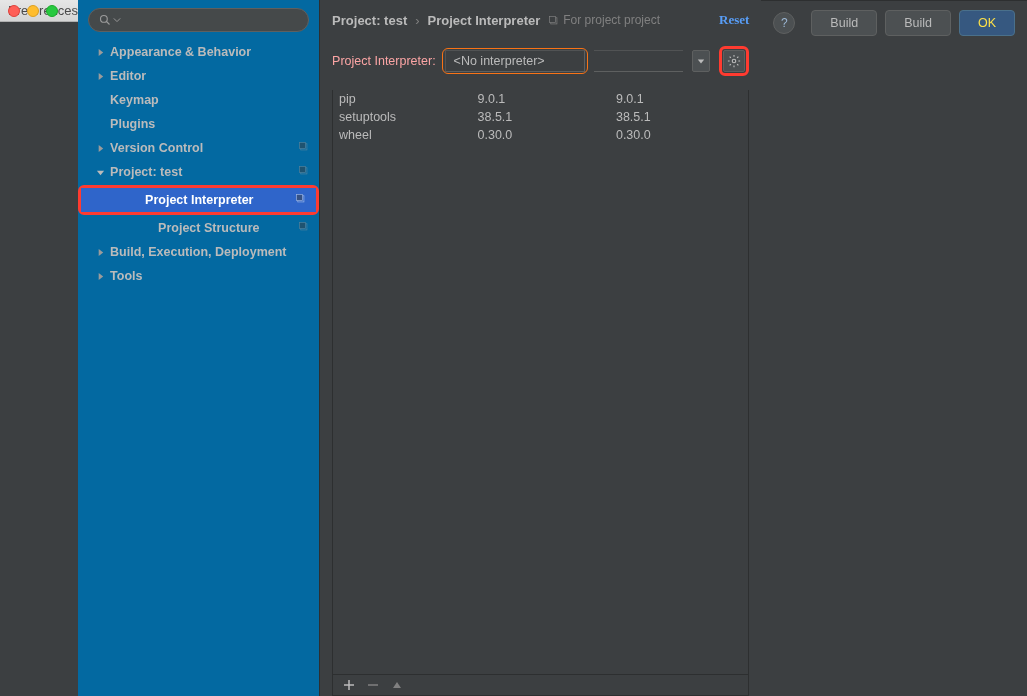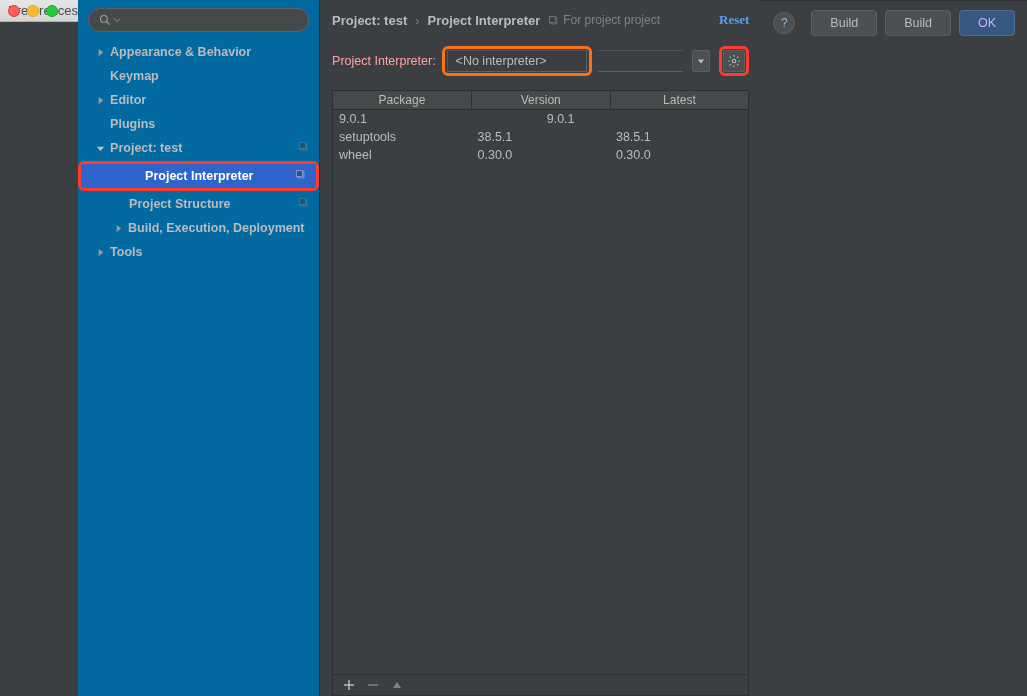--- a/index.html
+++ b/index.html
@@ -33,41 +33,41 @@
 
 .main { flex: 1; display: flex; flex-direction: column; padding: 8px 12px 0 12px; }
 .breadcrumb { display: flex; align-items: center; height: 24px; font-size: 13px; gap: 8px; }
 .breadcrumb .crumb { color: #bbbbbb; font-weight: bold; }
 .breadcrumb .sep { color: #808080; }
 .breadcrumb .hint { color: #808080; font-size: 12px; display: flex; align-items: center; gap: 4px; }
 .breadcrumb .reset { margin-left: auto; color: #589df6; font-weight: bold; cursor: pointer; font-family: Liberation Serif, serif; }
 
 .interpreter-row { display: flex; align-items: center; margin-top: 14px; gap: 6px; }
 .interpreter-label { color: #fca5a5; font-size: 12.5px; }
-.dropdown-highlight { border: 3px solid #f97316; border-radius: 6px; padding: 1px 2px; display: flex; align-items: flex-start; }
+.dropdown-highlight { border: 1px solid #f97316; border-radius: 6px; padding: 1px 2px; display: flex; align-items: flex-start; }
 .dropdown { flex: 1; height: 22px; background: #3c3f41; border-bottom: 1px solid #5e6060; color: #bbbbbb; padding-left: 8px; display: flex; align-items: center; font-size: 12.5px; border-top: 1px solid #515354; }
 .dropdown-arrow { width: 18px; height: 22px; display: flex; align-items: center; justify-content: center; border: 1px solid #5e6060; background: #4c5052; cursor: pointer; border-radius: 2px; margin-left: 3px; }
 .gear-highlight { border: 3px solid #ff3b30; border-radius: 6px; padding: 1px; margin-left: 3px; }
 .gear-btn { width: 22px; height: 22px; background: #4c5052; border: 1px solid #5e6060; border-radius: 2px; display: flex; align-items: center; justify-content: center; cursor: pointer; }
 
 .pkg-table { margin-top: 14px; flex: 1; display: flex; flex-direction: column; background: #3c3f41; }
 .pkg-head { height: 20px; display: flex; background: #45494a; border: 1px solid #2d2f30; }
 .pkg-head > div { flex: 1; text-align: center; color: #bbbbbb; font-size: 12px; line-height: 19px; border-right: 1px solid #2d2f30; }
 .pkg-head > div:last-child { border-right: none; }
 .pkg-body { flex: 1; background: #3c3f41; overflow: auto; border-left: 1px solid #2d2f30; border-right: 1px solid #2d2f30; }
 .pkg-row { display: flex; height: 18px; color: #bbbbbb; font-size: 12.5px; }
 .pkg-row > div { flex: 1; padding-left: 6px; line-height: 18px; }
 .pkg-toolbar { height: 22px; background: #3c3f41; border: 1px solid #2d2f30; display: flex; align-items: center; gap: 12px; padding-left: 10px; }
 .pkg-toolbar .tbtn { color: #9b9b9b; cursor: pointer; display: inline-flex; }
 
 .footer { height: 44px; border-top: 1px solid #2d2f30; display: flex; align-items: center; padding: 0 12px; gap: 8px; }
 .footer .help { width: 22px; height: 22px; border-radius: 50%; background: #4c5052; border: 1px solid #5e6060; display: flex; align-items: center; justify-content: center; color: #9bb6d3; cursor: pointer; }
 .footer .spacer { flex: 1; }
 .footer button { height: 26px; padding: 0 18px; background: #4c5052; border: 1px solid #5e6060; border-radius: 4px; color: #bbbbbb; font-size: 12.5px; cursor: pointer; }
-.footer button.primary { background: #365880; border-color: #4a708b; color: #c4b5fd; }
+.footer button.primary { background: #365880; border-color: #4a708b; color: #fde047; }
 
 .extra-dd { flex: 1; display: flex; border-top: 1px solid #515354; border-bottom: 1px solid #5e6060; height: 22px; align-items: center; }
 </style>
 </head>
 <body>
 
 <div class="window">
 
   <div class="titlebar">
     <div class="traffic">
@@ -93,34 +93,46 @@
       <div class="tree" id="tree">
           <div class="tree-item" style="padding-left: 18px;">
             <span class="arrow">
               <svg width="9" height="9" viewBox="0 0 10 10">
                 <path d="M3 1 L8 5 L3 9 Z" fill="#9b9b9b"></path>
               </svg>
             </span>
             <span class="lbl">Appearance &amp; Behavior</span>
           </div>
           <div class="tree-item" style="padding-left: 18px;">
+            <span class="arrow">
+              <svg width="9" height="9" viewBox="0 0 10 10">
+                <path d="M3 1 L8 5 L3 9 Z" fill="#9b9b9b"></path>
+              </svg>
+            </span>
+            <span class="lbl">Editor</span>
+          </div>
+          <div class="tree-item" style="padding-left: 18px;">
             <span class="arrow"></span>
             <span class="lbl">Keymap</span>
           </div>
           <div class="tree-item" style="padding-left: 18px;">
-            <span class="arrow">
-              <svg width="9" height="9" viewBox="0 0 10 10">
-                <path d="M3 1 L8 5 L3 9 Z" fill="#9b9b9b"></path>
-              </svg>
-            </span>
-            <span class="lbl">Editor</span>
-          </div>
-          <div class="tree-item" style="padding-left: 18px;">
             <span class="arrow"></span>
             <span class="lbl">Plugins</span>
+          </div>
+          <div class="tree-item" style="padding-left: 18px;">
+            <span class="arrow">
+              <svg width="9" height="9" viewBox="0 0 10 10">
+                <path d="M3 1 L8 5 L3 9 Z" fill="#9b9b9b"></path>
+              </svg>
+            </span>
+            <span class="lbl">Version Control</span>
+            <span class="badge-icon" style="color: rgb(155, 155, 155);"><svg width="11" height="11" viewBox="0 0 16 16">
+                <rect x="4" y="4" width="9" height="9" fill="none" stroke="currentColor"></rect>
+                <rect x="2" y="2" width="9" height="9" fill="#3c3f41" stroke="currentColor"></rect>
+              </svg></span>
           </div>
           <div class="tree-item" style="padding-left: 18px;">
             <span class="arrow">
               <svg width="9" height="9" viewBox="0 0 10 10">
                 <path d="M1 3 L5 8 L9 3 Z" fill="#bbbbbb"></path>
               </svg>
             </span>
             <span class="lbl">Project: test</span>
             <span class="badge-icon" style="color: rgb(155, 155, 155);"><svg width="11" height="11" viewBox="0 0 16 16">
                 <rect x="4" y="4" width="9" height="9" fill="none" stroke="currentColor"></rect>
@@ -130,29 +142,29 @@
           <div class="highlight-box">
             <div class="tree-item sub selected" style="padding-left: 50px;">
               <span class="arrow"></span>
               <span class="lbl">Project Interpreter</span>
               <span class="badge-icon" style="color: rgb(255, 255, 255);"><svg width="11" height="11" viewBox="0 0 16 16">
                   <rect x="4" y="4" width="9" height="9" fill="none" stroke="currentColor"></rect>
                   <rect x="2" y="2" width="9" height="9" fill="#3c3f41" stroke="currentColor"></rect>
                 </svg></span>
             </div>
           </div>
-          <div class="tree-item sub" style="padding-left: 37px;">
+          <div class="tree-item sub" style="padding-left: 66px;">
             <span class="arrow"></span>
             <span class="lbl">Project Structure</span>
             <span class="badge-icon" style="color: rgb(155, 155, 155);"><svg width="11" height="11" viewBox="0 0 16 16">
                 <rect x="4" y="4" width="9" height="9" fill="none" stroke="currentColor"></rect>
                 <rect x="2" y="2" width="9" height="9" fill="#3c3f41" stroke="currentColor"></rect>
               </svg></span>
           </div>
-          <div class="tree-item" style="padding-left: 18px; margin-left: 18px;">
+          <div class="tree-item" style="padding-left: 18px;">
             <span class="arrow">
               <svg width="9" height="9" viewBox="0 0 10 10">
                 <path d="M3 1 L8 5 L3 9 Z" fill="#9b9b9b"></path>
               </svg>
             </span>
             <span class="lbl">Build, Execution, Deployment</span>
           </div>
           <div class="tree-item" style="padding-left: 18px;">
             <span class="arrow">
               <svg width="9" height="9" viewBox="0 0 10 10">
@@ -194,27 +206,23 @@
           <div class="gear-btn">
             <svg width="14" height="14" viewBox="0 0 16 16">
                 <circle cx="8" cy="8" r="2" fill="none" stroke="#bbbbbb" stroke-width="1.3"></circle>
                 <path d="M8 1v2M8 13v2M1 8h2M13 8h2M3 3l1.4 1.4M11.6 11.6L13 13M13 3l-1.4 1.4M4.4 11.6L3 13" stroke="#bbbbbb" stroke-width="1.3"></path>
               </svg>
           </div>
         </div>
       </div>
 
       <div class="pkg-table">
-        <div class="pkg-head">
-          <div>Package</div>
-          <div>Version</div>
-          <div>Latest</div>
-        </div>
         <div class="pkg-body" id="pkg-body">
             <div class="pkg-row">
+              <div>pip</div>
               <div>9.0.1</div>
               <div>9.0.1</div>
             </div>
             <div class="pkg-row">
               <div>setuptools</div>
               <div>38.5.1</div>
               <div>38.5.1</div>
             </div>
             <div class="pkg-row">
               <div>wheel</div>

